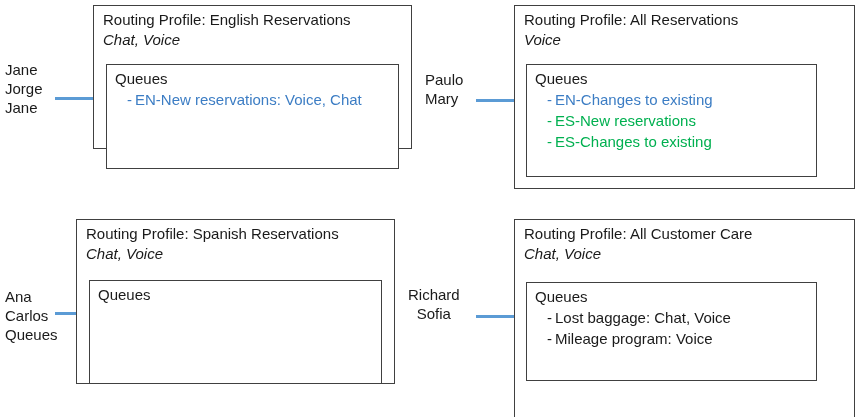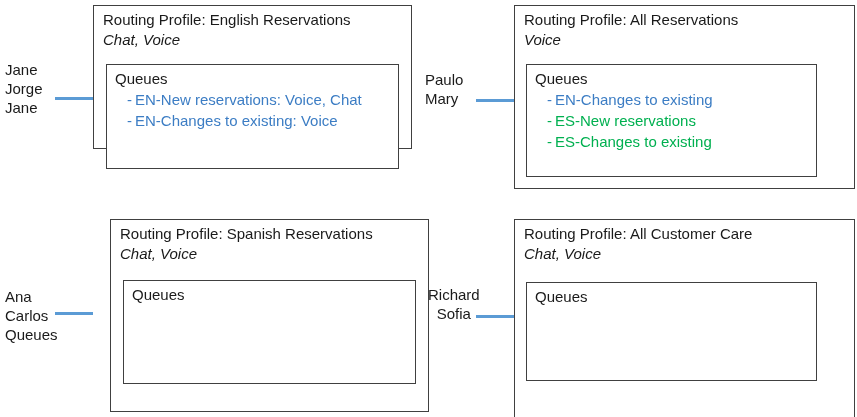--- a/index.html
+++ b/index.html
@@ -113,23 +113,20 @@
 
   <div class="profile-card" style="left:93px; top:5px; width:319px; height:144px;">
     <div class="profile-title">Routing Profile: English Reservations</div>
     <div class="profile-channels">Chat, Voice</div>
     <div class="queues-box" style="left:12px; top:58px; width:293px; height:105px;">
       <div class="queues-heading">Queues</div>
       <ul class="queues-list">
         <li class="queue-item q-blue">
           <span class="dash">-</span><span>EN-New reservations: Voice, Chat</span>
         </li>
-        <li class="queue-item q-blue">
-          <span class="dash">-</span><span>EN-Changes to existing: Voice</span>
-        </li>
       </ul>
     </div>
   </div>
 
   <div class="agents" style="left:425px; top:70px;">
     <span class="agent-name">Paulo</span>
     <span class="agent-name">Mary</span>
   </div>
   <div class="connector" style="left:476px; top:99px; width:38px;"></div>
 
@@ -152,35 +149,43 @@
     </div>
   </div>
 
   <div class="agents" style="left:5px; top:275px;margin-top:12px;">
     <span class="agent-name">Ana</span>
     <span class="agent-name">Carlos</span>
     <span class="agent-name">Queues</span>
   </div>
   <div class="connector" style="left:55px; top:312px; width:38px;"></div>
 
-  <div class="profile-card" style="left:110px; top:219px; width:319px; height:193px;text-align:right;">
+  <div class="profile-card" style="left:76px; top:219px; width:319px; height:165px;text-align:right;">
     <div class="profile-title">Routing Profile: Spanish Reservations</div>
     <div class="profile-channels">Chat, Voice</div>
     <div class="queues-box" style="left:12px; top:60px; width:293px; height:104px;">
       <div class="queues-heading">Queues</div>
     </div>
   </div>
 
-  <div class="agents center" style="left:428px; top:285px;">
+  <div class="agents center" style="left:408px; top:285px;">
     <span class="agent-name">Richard</span>
     <span class="agent-name">Sofia</span>
   </div>
   <div class="connector" style="left:476px; top:315px; width:38px;"></div>
 
   <div class="profile-card" style="left:514px; top:219px; width:341px; height:223px;">
     <div class="profile-title">Routing Profile: All Customer Care</div>
     <div class="profile-channels">Chat, Voice</div>
     <div class="queues-box" style="left:11px; top:62px; width:291px; height:99px;">
       <div class="queues-heading">Queues</div>
+      <ul class="queues-list">
+        <li class="queue-item q-black">
+          <span class="dash">-</span><span>Lost baggage: Chat, Voice</span>
+        </li>
+        <li class="queue-item q-black">
+          <span class="dash">-</span><span>Mileage program: Voice</span>
+        </li>
+      </ul>
     </div>
   </div>
 
 </div>
 
 </body></html>

